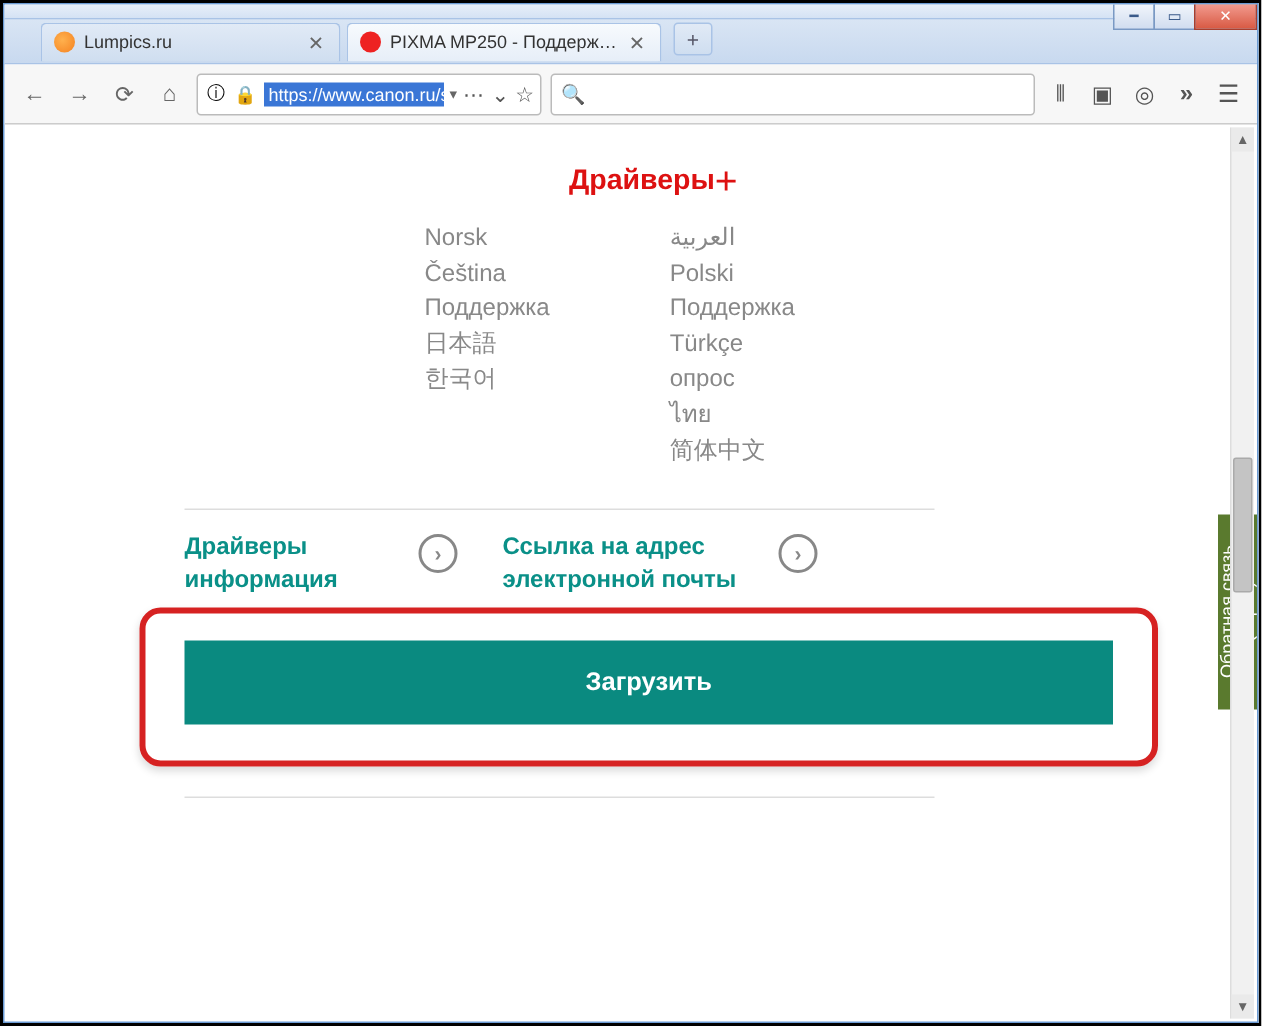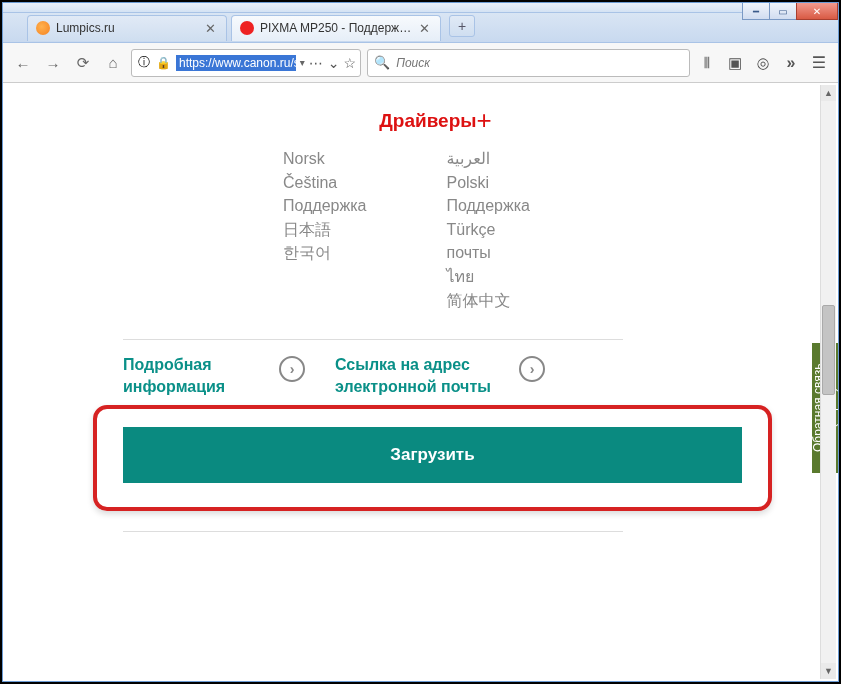--- a/index.html
+++ b/index.html
@@ -104,21 +104,20 @@
       <span class="info-icon">ⓘ</span>
       <span class="lock-icon">🔒</span>
       <span class="url-text">https://www.canon.ru/sup</span>
       <span class="dd">▾</span>
       <span class="dots">⋯</span>
       <span class="pocket">⌄</span>
       <span class="star">☆</span>
     </div>
     <div class="searchbar">
       <span class="search-icon">🔍</span>
-      <input placeholder="Поиск" style="">
     </div>
     <div class="tool-icon">⫴</div>
     <div class="tool-icon">▣</div>
     <div class="tool-icon">◎</div>
     <div class="tool-icon overflow">»</div>
     <div class="tool-icon hamburger">☰</div>
   </div>
 
   <div class="content">
     <div class="page">
@@ -134,31 +133,31 @@
           <span class="lang">Čeština</span>
           <span class="lang">Поддержка</span>
           <span class="lang">日本語</span>
           <span class="lang">한국어</span>
         </div>
         <div class="lang-col">
           <span class="lang">العربية</span>
           <span class="lang">Polski</span>
           <span class="lang">Поддержка</span>
           <span class="lang">Türkçe</span>
-          <span class="lang">почты</span>
+          <span class="lang">опрос</span>
           <span class="lang">ไทย</span>
           <span class="lang">简体中文</span>
         </div>
       </div>
 
       <hr class="divider">
 
       <div class="links-row">
         <div class="link-block">
-          <span class="txt">Подробная информация</span>
+          <span class="txt">Драйверы информация</span>
           <span class="circle-arrow">›</span>
         </div>
         <div class="link-block" style="flex-direction:row; gap:4px;">
           <span class="txt" style="max-width:180px;">Ссылка на адрес электронной почты</span>
           <span class="circle-arrow">›</span>
         </div>
       </div>
 
       <div class="highlight-box">
         <div class="download-btn">

